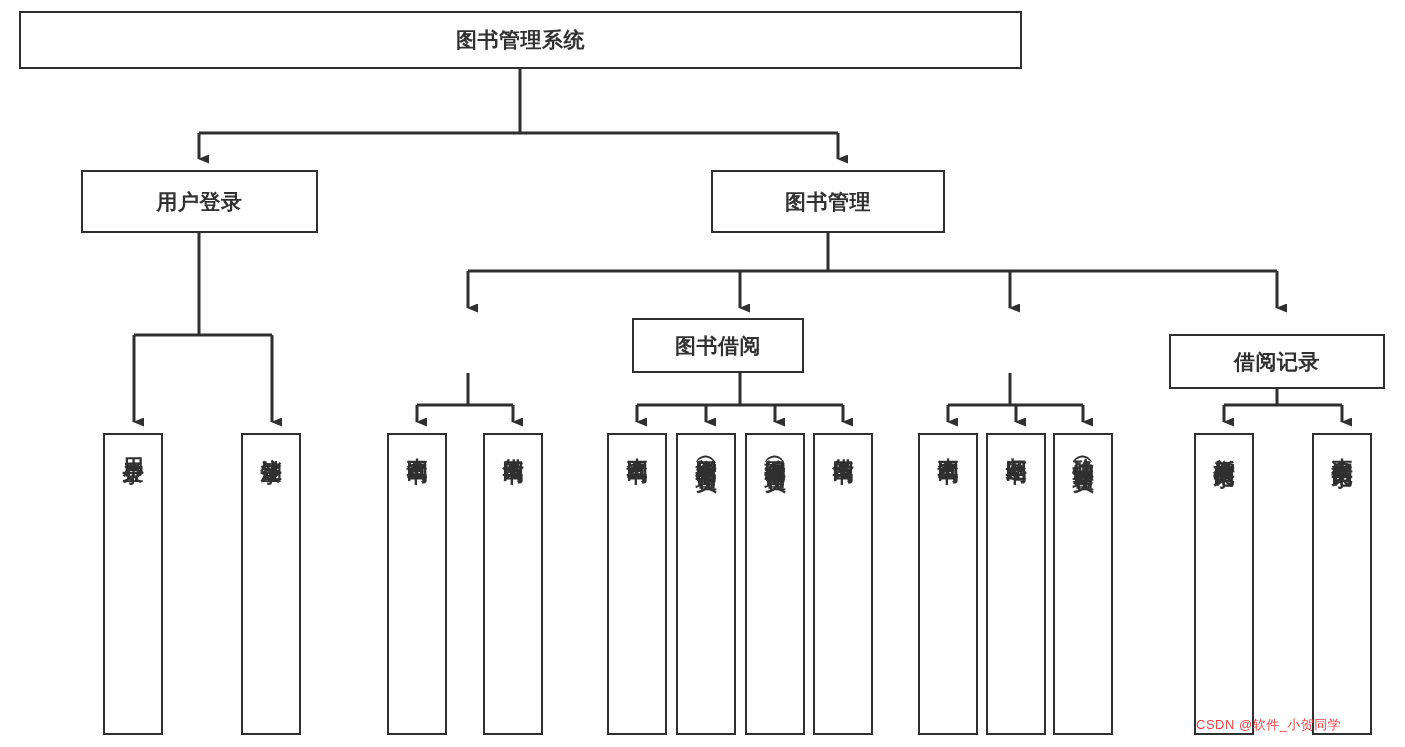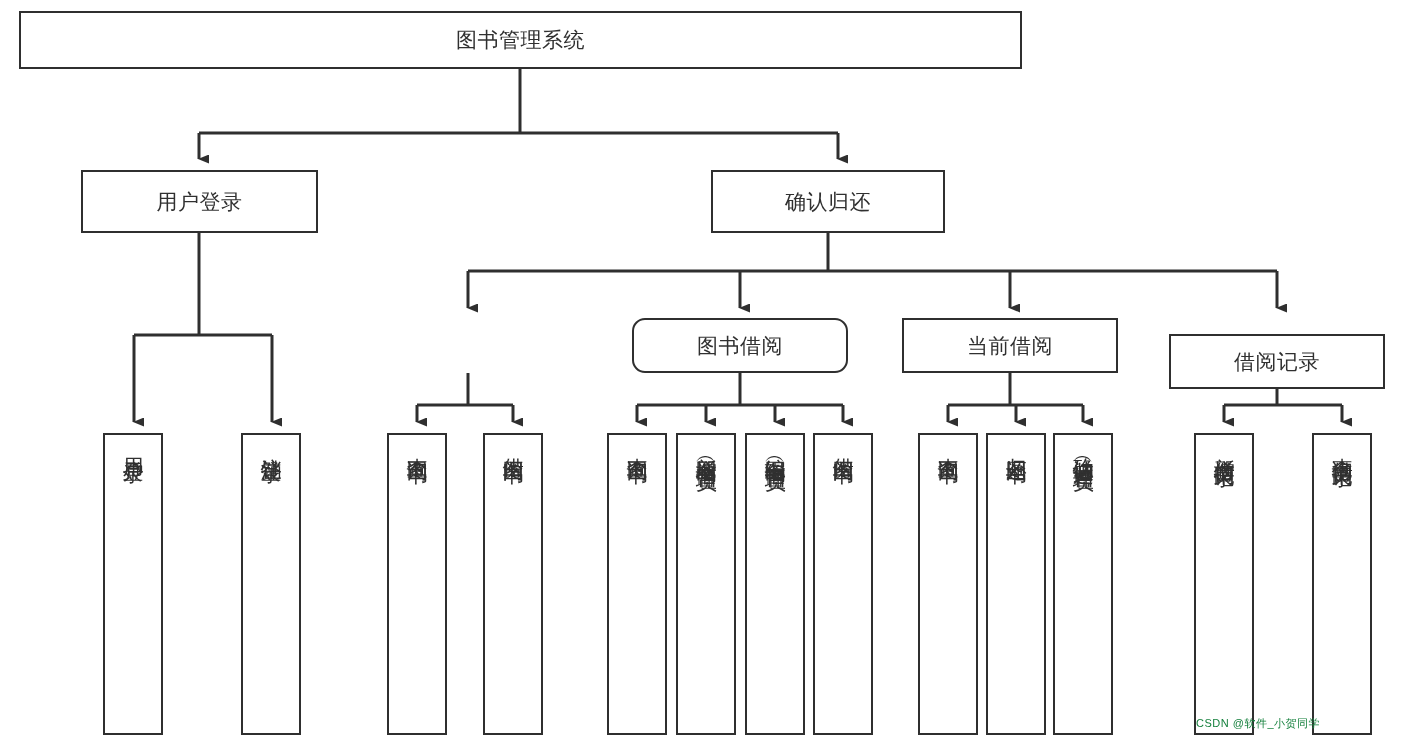--- a/index.html
+++ b/index.html
@@ -26,41 +26,42 @@
   .node {
     position: absolute;
     box-sizing: border-box;
     border: 2.5px solid #2f2f2f;
     background: #ffffff;
     display: flex;
     align-items: center;
     justify-content: center;
     color: #303030;
     letter-spacing: 0.5px;
+    font-weight: bold;
   }
   .node.h {
     font-size: 21px;
   }
   .node.v {
     font-size: 21px;
     align-items: flex-start;
     justify-content: center;
     padding-top: 6px;
   }
   .node.v .vtext {
     writing-mode: vertical-rl;
     text-orientation: upright;
     line-height: 1.06;
     letter-spacing: 2px;
     white-space: nowrap;
   }
   .watermark {
     position: absolute;
-    font-size: 11px;
-    color: #15803d;
+    font-size: 13px;
+    color: #ef4444;
     white-space: nowrap;
     letter-spacing: 0.5px;
   }
 </style>
 </head>
 <body>
 
 <div id="canvas">
 
   <svg id="wires" viewBox="0 0 1405 747">
@@ -114,28 +115,25 @@
   </svg>
 
   <div class="node h" style="left:19px; top:11px; width:1003px; height:58px;">
     <span>图书管理系统</span>
   </div>
 
   <div class="node h" style="left:81px; top:170px; width:237px; height:63px;">
     <span>用户登录</span>
   </div>
   <div class="node h" style="left:711px; top:170px; width:234px; height:63px;">
-    <span>确认归还</span>
+    <span>图书管理</span>
   </div>
 
-  <div class="node h" style="left:632px; top:318px; width:216px; height:55px;border-radius:13px;">
+  <div class="node h" style="left:632px; top:318px; width:172px; height:55px;">
     <span>图书借阅</span>
-  </div>
-  <div class="node h" style="left:902px; top:318px; width:216px; height:55px;">
-    <span>当前借阅</span>
   </div>
   <div class="node h" style="left:1169px; top:318px; width:216px; height:55px;margin-top:16px;">
     <span>借阅记录</span>
   </div>
 
   <div class="node v" style="left:103px; top:433px; width:60px; height:302px;">
     <span class="vtext">用户登录</span>
   </div>
   <div class="node v" style="left:241px; top:433px; width:60px; height:302px;">
     <span class="vtext">注销登录</span>

